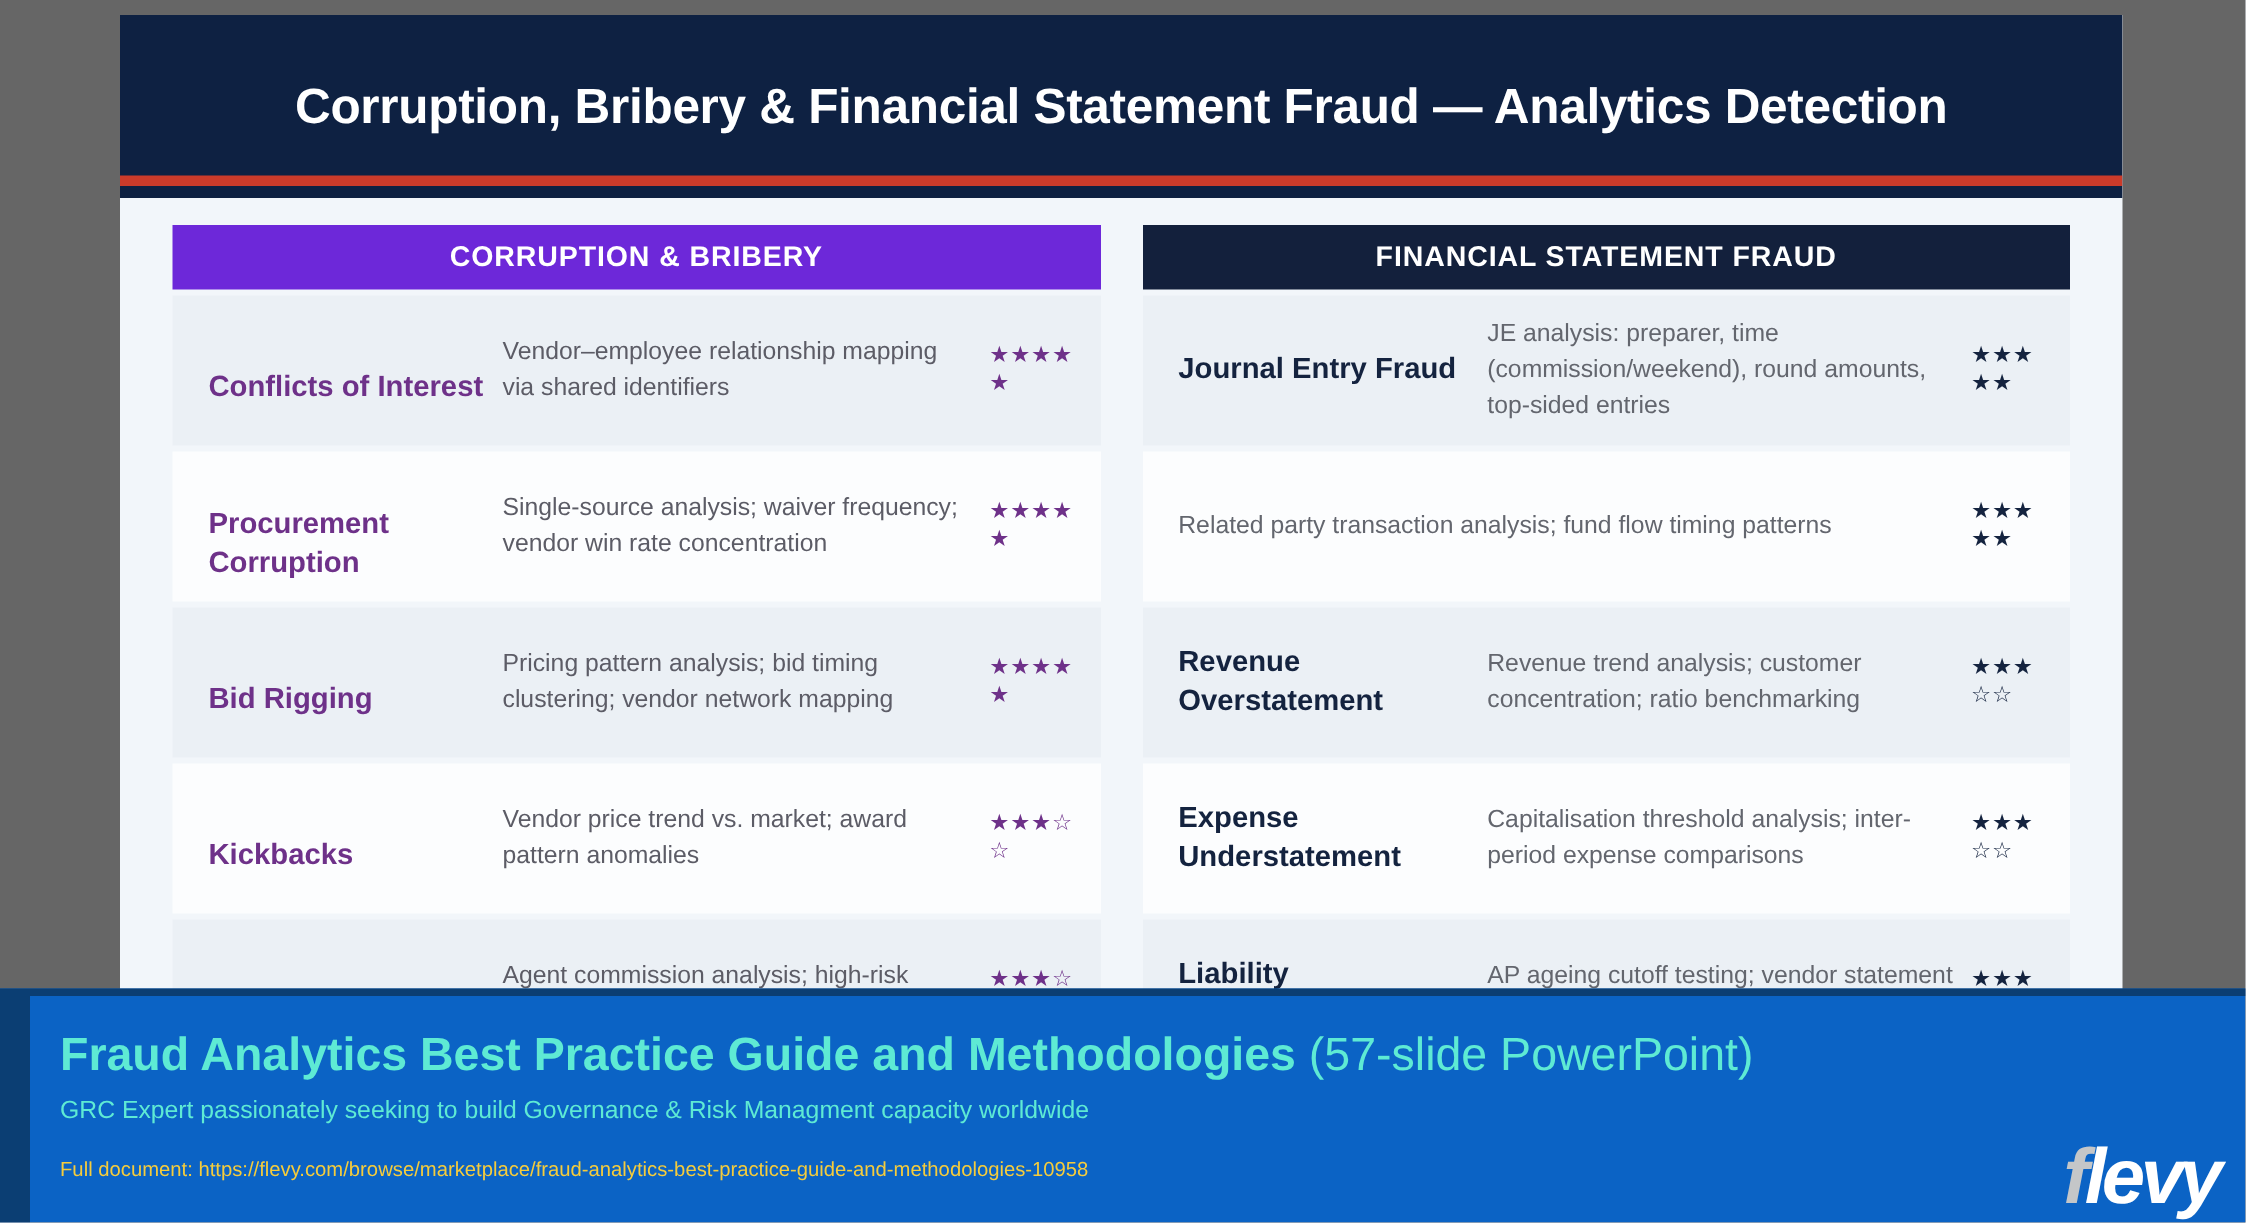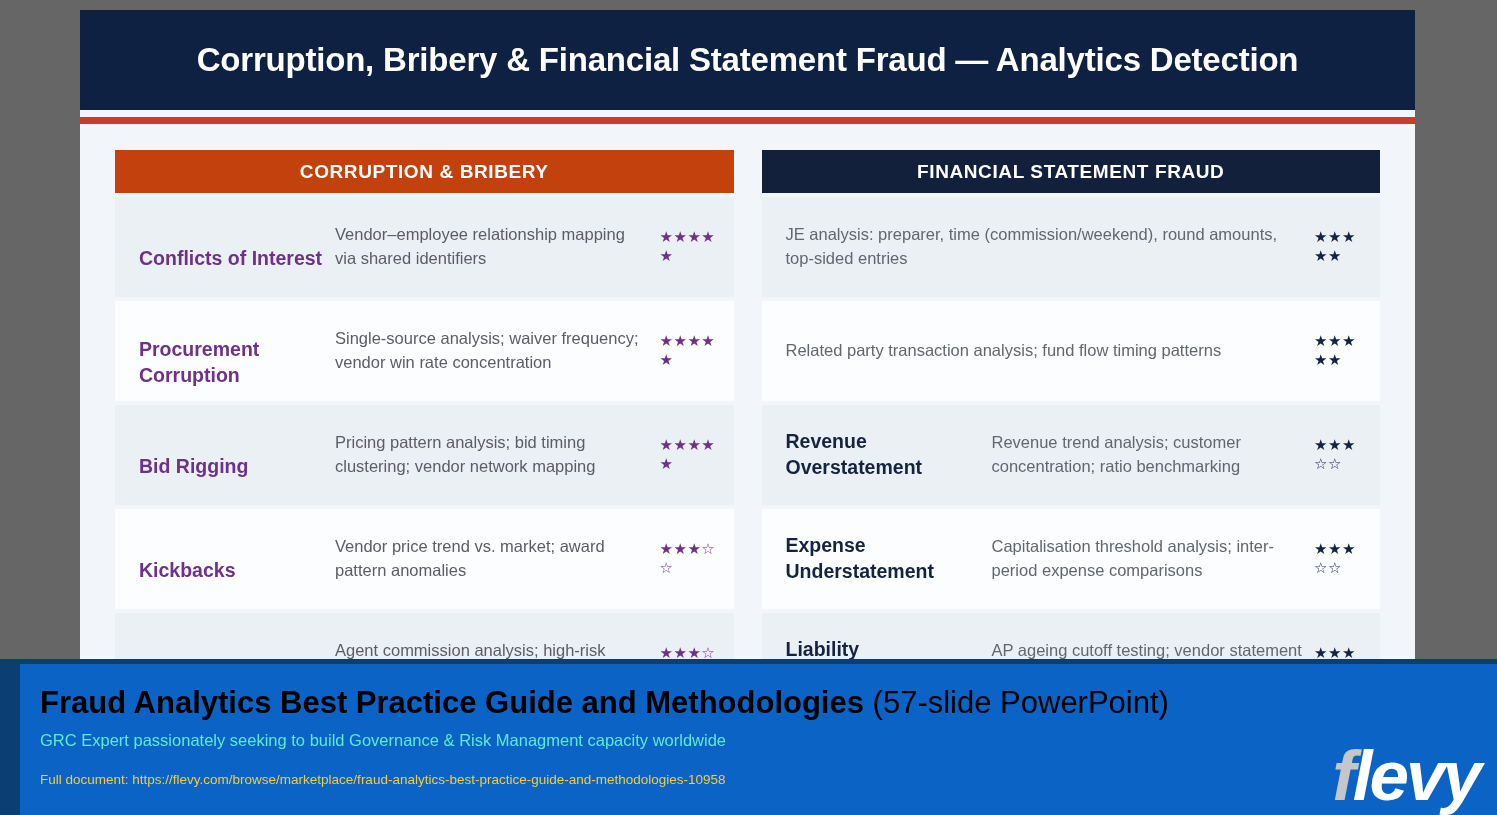--- a/index.html
+++ b/index.html
@@ -26,21 +26,21 @@
     height: 676px;
     background: #F2F6FA;
     overflow: hidden;
   }
 
   
   #title-band {
     position: absolute;
     left: 0; top: 0;
     width: 100%;
-    height: 100px;
+    height: 122px;
     background: #0E2142;
     padding-left: 27px;
   }
   #title-text {
     position: absolute;
     left: 0; right: 0;
     top: 50%;
     transform: translateY(-50%);
     text-align: center;
     color: #FFFFFF;
@@ -80,21 +80,21 @@
     height: 43px;
     display: flex;
     align-items: center;
     justify-content: center;
     color: #FFFFFF;
     font-size: 19px;
     font-weight: bold;
     letter-spacing: 0.6px;
     flex: 0 0 auto;
   }
-  .col-header.purple { background: #c2410c; }
+  .col-header.purple { background: #6d28d9; }
   .col-header.navy   { background: #13203C; }
 
   .rows {
     display: flex;
     flex-direction: column;
     gap: 4px;
     margin-top: 4px;
   }
 
   .row {
@@ -156,21 +156,21 @@
     width: 20px;
     background: #0B3E73;
   }
   #banner-inner {
     position: absolute;
     left: 40px;
     top: 22px;
     right: 0;
   }
   #banner-title {
-    color: #000000;
+    color: #5eead4;
     font-size: 31px;
     line-height: 1.1;
     white-space: nowrap;
   }
   #banner-title .bold { font-weight: bold; }
   #banner-title .light { font-weight: normal; }
   #banner-sub {
     color: #5eead4;
     font-size: 16.5px;
     margin-top: 11px;
@@ -180,21 +180,21 @@
     color: #F5CC3C;
     font-size: 13.5px;
     margin-top: 22px;
     white-space: nowrap;
   }
 
   #flevy-logo {
     position: absolute;
     right: 18px;
     bottom: 4px;
-    font-size: 71px;
+    font-size: 52px;
     font-weight: bold;
     font-style: italic;
     letter-spacing: -3px;
     line-height: 1;
   }
   #flevy-logo .f { color: #C4C6C8; }
   #flevy-logo .levy { color: #FFFFFF; }
 </style>
 </head>
 <body>
@@ -247,20 +247,21 @@
       </div>
     </div>
 
     <div class="column col-right">
       <div class="col-header navy">
         <span>FINANCIAL STATEMENT FRAUD</span>
       </div>
       <div class="rows">
 
         <div class="row shade-a">
+          <div class="row-name">Journal Entry Fraud</div>
           <div class="row-desc">JE analysis: preparer, time (commission/weekend), round amounts, top-sided entries</div>
           <div class="row-stars">★★★★★</div>
         </div>
 
         <div class="row shade-b">
           <div class="row-desc">Related party transaction analysis; fund flow timing patterns</div>
           <div class="row-stars">★★★★★</div>
         </div>
 
         <div class="row shade-a">

